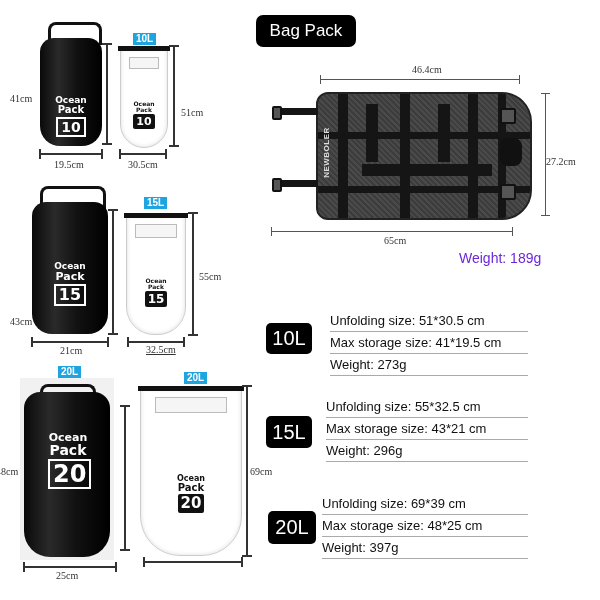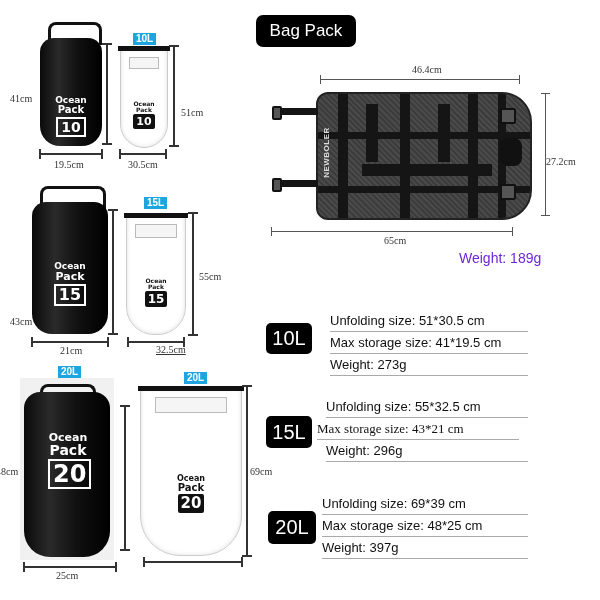--- a/index.html
+++ b/index.html
@@ -96,21 +96,21 @@
     <div class="label-box" style="height:12px;"></div>
     <div class="clear-logo" style="left:16px;top:62px;width:26px;font-size:6px;">
       <div>Ocean</div>
       <div>Pack</div>
       <div class="num" style="font-size:12px;">15</div>
     </div>
   </div>
   <div class="dim-v" style="left:192px;top:213px;height:122px;"></div>
   <div class="abs serif" style="left:199px;top:271px;">55cm</div>
   <div class="dim-h" style="left:128px;top:341px;width:56px;"></div>
-  <div class="abs serif" style="left:156px;top:344px;text-decoration:underline;">32.5cm</div>
+  <div class="abs serif" style="left:146px;top:344px;text-decoration:underline;">32.5cm</div>
 </div>
 
 <div>
   <div class="size-tag" style="left:58px;top:366px;">20L</div>
   <div class="abs" style="left:20px;top:378px;width:94px;height:182px;background:#f1f1f1;"></div>
   <div class="strap abs" style="left:40px;top:384px;width:50px;height:18px;"></div>
   <div class="black-bag" style="left:24px;top:392px;width:86px;height:165px;border-radius:16px 16px 26px 26px;">
     <div class="logo" style="left:24px;top:40px;width:40px;font-size:11px;">
       <div>Ocean</div>
       <div style="font-size:14px;">Pack</div>
@@ -177,21 +177,21 @@
 <div>
   <div class="spec-badge" style="left:266px;top:323px;width:46px;height:31px;">10L</div>
   <div class="spec-row" style="left:330px;top:311px;width:198px;">Unfolding size:  51*30.5 cm</div>
   <div class="spec-row" style="left:330px;top:333px;width:198px;">Max storage size: 41*19.5 cm</div>
   <div class="spec-row" style="left:330px;top:355px;width:198px;">Weight: 273g</div>
 </div>
 
 <div>
   <div class="spec-badge" style="left:266px;top:416px;width:46px;height:32px;">15L</div>
   <div class="spec-row" style="left:326px;top:397px;width:202px;">Unfolding size:  55*32.5 cm</div>
-  <div class="spec-row" style="left:317px;top:419px;width:202px;font-family:Liberation Serif, serif;">Max storage size: 43*21 cm</div>
+  <div class="spec-row" style="left:326px;top:419px;width:202px;">Max storage size: 43*21 cm</div>
   <div class="spec-row" style="left:326px;top:441px;width:202px;">Weight: 296g</div>
 </div>
 
 <div>
   <div class="spec-badge" style="left:268px;top:511px;width:48px;height:33px;">20L</div>
   <div class="spec-row" style="left:322px;top:494px;width:206px;">Unfolding size:  69*39 cm</div>
   <div class="spec-row" style="left:322px;top:516px;width:206px;">Max storage size: 48*25 cm</div>
   <div class="spec-row" style="left:322px;top:538px;width:206px;">Weight: 397g</div>
 </div>
 

